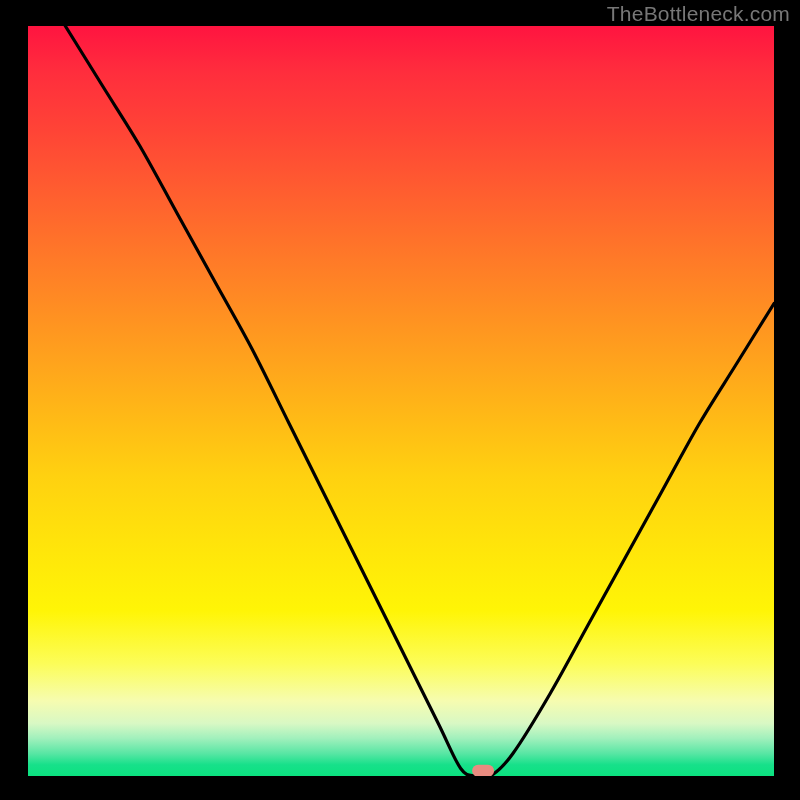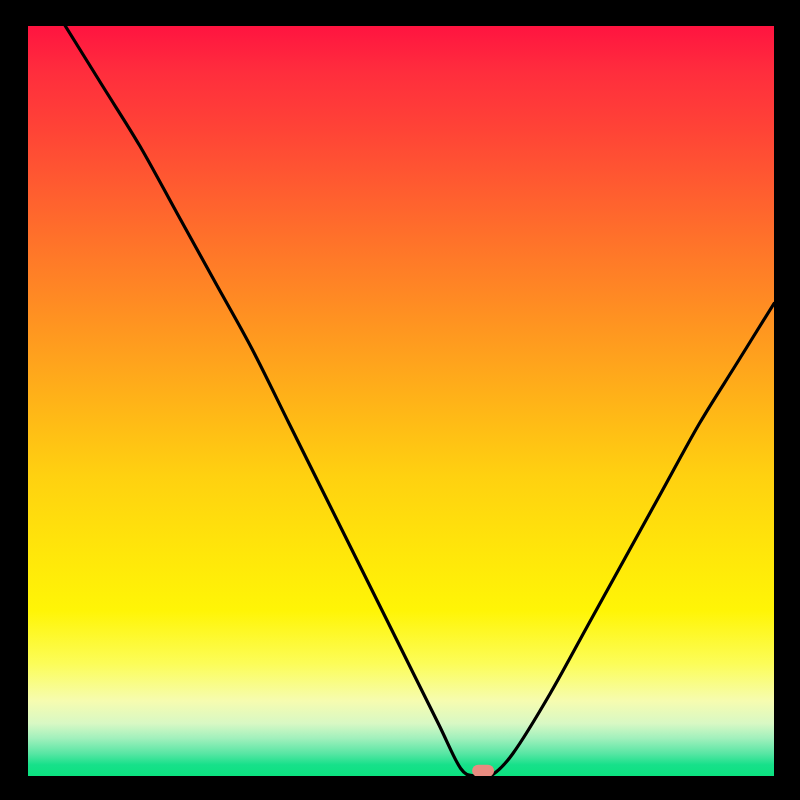--- a/index.html
+++ b/index.html
@@ -70,13 +70,14 @@
 
   <div class="plot-area">
     <svg class="curve-svg" viewBox="0 0 746 750" preserveAspectRatio="none">
 
       <path id="curve-path" fill="none" stroke="#000000" stroke-width="3.2" stroke-linecap="round" stroke-linejoin="round" d="M 37.3 0.0 C 43.5 10.0, 62.2 40.0, 74.6 60.0 C 87.0 80.0, 99.5 98.8, 111.9 120.0 C 124.3 141.3, 136.8 165.0, 149.2 187.5 C 161.6 210.0, 174.1 232.5, 186.5 255.0 C 198.9 277.5, 211.4 298.8, 223.8 322.5 C 236.2 346.3, 248.7 372.5, 261.1 397.5 C 273.5 422.5, 286.0 447.5, 298.4 472.5 C 310.8 497.5, 323.3 522.5, 335.7 547.5 C 348.1 572.5, 360.6 597.5, 373.0 622.5 C 385.4 647.5, 400.4 677.5, 410.3 697.5 C 420.2 717.5, 426.5 733.8, 432.7 742.5 C 438.9 751.3, 442.6 748.8, 447.6 750.0 C 452.6 751.3, 456.3 753.8, 462.5 750.0 C 468.7 746.3, 475.0 741.3, 484.9 727.5 C 494.8 713.8, 509.8 688.8, 522.2 667.5 C 534.6 646.3, 547.1 622.5, 559.5 600.0 C 571.9 577.5, 584.4 555.0, 596.8 532.5 C 609.2 510.0, 621.7 487.5, 634.1 465.0 C 646.5 442.5, 659.0 418.8, 671.4 397.5 C 683.8 376.3, 696.3 357.5, 708.7 337.5 C 721.1 317.5, 739.8 287.5, 746.0 277.5"></path>
 
       <rect id="marker-rect" rx="6" ry="6" width="22" height="12" x="444.1" y="738.8" fill="#e98b80"></rect>
     </svg>
   </div>
 
+  <div class="watermark">TheBottleneck.com</div>
 </div>
 
 </body></html>

